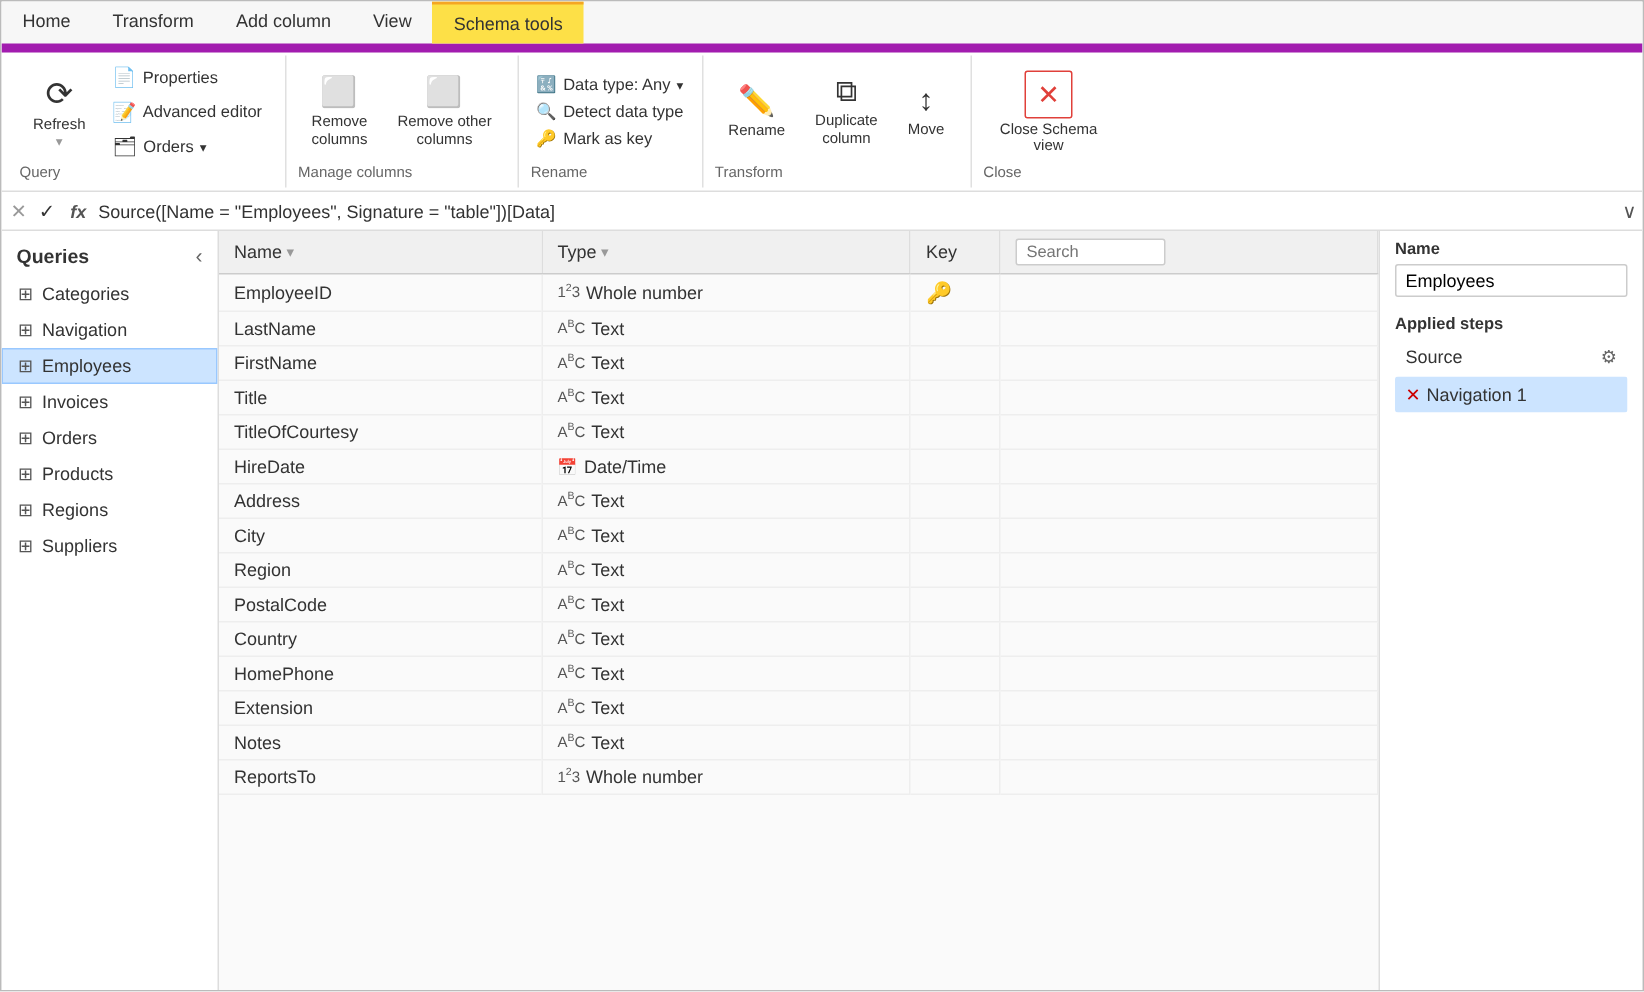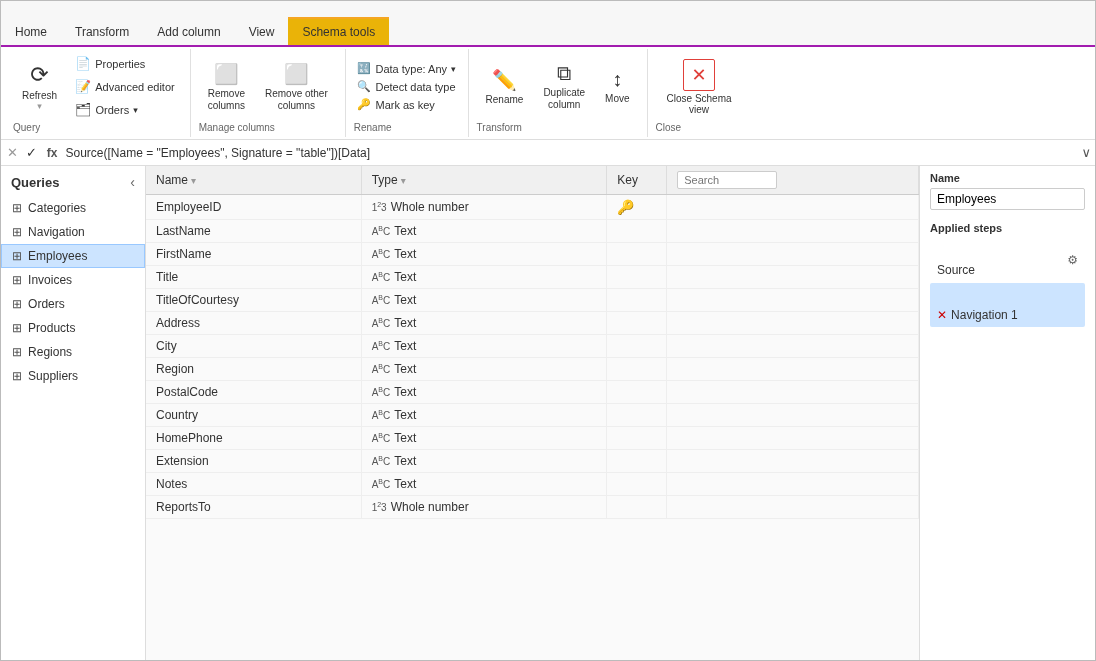--- a/index.html
+++ b/index.html
@@ -3,23 +3,23 @@
   <meta charset="utf-8">
   <style>
     * { box-sizing: border-box; margin: 0; padding: 0; }
     body { font-family: 'Segoe UI', Arial, sans-serif; font-size: 12px; background: #f0f0f0; color: #333; }
 
     
     .app-container { width: 1096px; height: 661px; border: 1px solid #bbb; background: #fff; display: flex; flex-direction: column; overflow: hidden; }
 
     
     .ribbon { background: #fff; border-bottom: 1px solid #ddd; flex-shrink: 0; }
-    .ribbon-tabs { display: flex; background: #f7f7f7; border-bottom: 2px solid #a21caf; align-items: flex-end; }
+    .ribbon-tabs { display: flex; background: #f7f7f7; border-bottom: 6px solid #a21caf; }
     .ribbon-tab { padding: 6px 14px; font-size: 12px; cursor: pointer; color: #333; }
-    .ribbon-tab.active { background: #eab308; border-top: 2px solid #f5a623; color: #333; font-weight: 500; margin-top: 16px; }
+    .ribbon-tab.active { background: #fde047; border-top: 2px solid #f5a623; color: #333; font-weight: 500; }
 
     .ribbon-content { display: flex; align-items: stretch; padding: 2px 4px; min-height: 82px; }
     .ribbon-group { display: flex; align-items: flex-start; padding: 4px 8px; border-right: 1px solid #e0e0e0; flex-direction: column; justify-content: space-between; }
     .ribbon-group:last-child { border-right: none; }
     .ribbon-group-items { display: flex; align-items: center; gap: 2px; flex: 1; }
     .ribbon-group-label { font-size: 10px; color: #666; text-align: left; width: 100%; padding-top: 2px; }
 
     .ribbon-btn { display: flex; flex-direction: column; align-items: center; padding: 4px 8px; cursor: pointer; border: 1px solid transparent; border-radius: 2px; min-width: 40px; }
     .ribbon-btn .btn-icon { font-size: 20px; margin-bottom: 2px; }
     .ribbon-btn .btn-label { font-size: 10px; text-align: center; line-height: 1.2; }
@@ -38,21 +38,21 @@
     .close-btn-large .btn-label { font-size: 10px; text-align: center; }
 
     .transform-group { display: flex; flex-direction: column; gap: 1px; }
     .transform-row { display: flex; align-items: center; gap: 4px; font-size: 11px; cursor: pointer; padding: 1px 3px; border: 1px solid transparent; border-radius: 2px; }
 
     
     .formula-bar { display: flex; align-items: center; background: #fff; border-bottom: 1px solid #ddd; padding: 3px 4px; gap: 4px; }
     .formula-icons { display: flex; gap: 4px; }
     .formula-icon { font-size: 13px; cursor: pointer; color: #999; padding: 2px; }
     .formula-icon.active { color: #333; }
-    .fx-label { font-size: 12px; color: #555; padding: 0 4px; font-weight: bold; }
+    .fx-label { font-size: 12px; color: #555; font-style: italic; padding: 0 4px; font-weight: bold; }
     .formula-input { flex: 1; border: none; outline: none; font-size: 12px; color: #333; background: transparent; }
     .formula-expand { font-size: 13px; cursor: pointer; color: #555; }
 
     
     .main-area { display: flex; flex: 1; overflow: hidden; }
 
     
     .queries-panel { width: 145px; border-right: 1px solid #ddd; background: #fff; flex-shrink: 0; display: flex; flex-direction: column; }
     .queries-header { display: flex; align-items: center; justify-content: space-between; padding: 8px 10px 6px; }
     .queries-title { font-size: 13px; font-weight: 600; }
@@ -82,21 +82,21 @@
     .settings-panel { width: 175px; background: #fff; flex-shrink: 0; display: flex; flex-direction: column; }
     .settings-header { display: flex; align-items: center; justify-content: space-between; padding: 8px 10px 6px; }
     .settings-title { font-size: 13px; font-weight: 600; }
     .settings-expand { cursor: pointer; font-size: 14px; color: #666; }
     .settings-section { padding: 6px 10px; }
     .settings-label { font-size: 11px; font-weight: 600; color: #333; margin-bottom: 4px; }
     .settings-name-input { width: 100%; border: 1px solid #ccc; padding: 3px 6px; font-size: 12px; border-radius: 2px; }
     .applied-steps { display: flex; flex-direction: column; gap: 1px; }
     .step-item { display: flex; align-items: center; justify-content: space-between; padding: 4px 6px; font-size: 12px; cursor: pointer; border: 1px solid transparent; border-radius: 2px; }
     .step-item.active { background: #cce4ff; }
-    .step-left { display: flex; align-items: center; gap: 4px; margin-top: 20px; }
+    .step-left { display: flex; align-items: center; gap: 4px; }
     .step-delete { color: #c00; cursor: pointer; font-size: 12px; }
     .step-gear { color: #666; cursor: pointer; font-size: 12px; }
   </style>
 </head>
 <body>
 
 <div class="app-container">
 
   <div class="ribbon">
     <div class="ribbon-tabs">
@@ -334,20 +334,31 @@
                 <td>
                   <div class="type-badge">
                     <span class="type-icon"><span style="font-size:10px;color:#555">A<sup style="font-size:7px">B</sup>C</span></span>
                     <span>Text</span>
                   </div>
                 </td>
                 <td></td>
                 <td></td>
               </tr>
               <tr class="grid-row">
+                <td>HireDate</td>
+                <td>
+                  <div class="type-badge">
+                    <span class="type-icon"><span style="font-size:11px;color:#555">📅</span></span>
+                    <span>Date/Time</span>
+                  </div>
+                </td>
+                <td></td>
+                <td></td>
+              </tr>
+              <tr class="grid-row">
                 <td>Address</td>
                 <td>
                   <div class="type-badge">
                     <span class="type-icon"><span style="font-size:10px;color:#555">A<sup style="font-size:7px">B</sup>C</span></span>
                     <span>Text</span>
                   </div>
                 </td>
                 <td></td>
                 <td></td>
               </tr>

